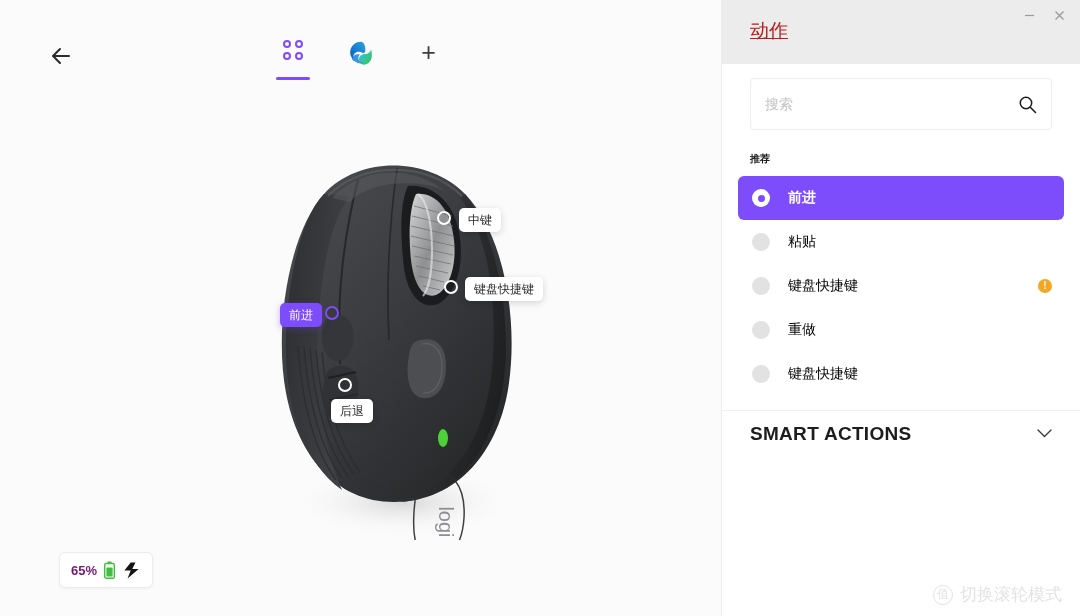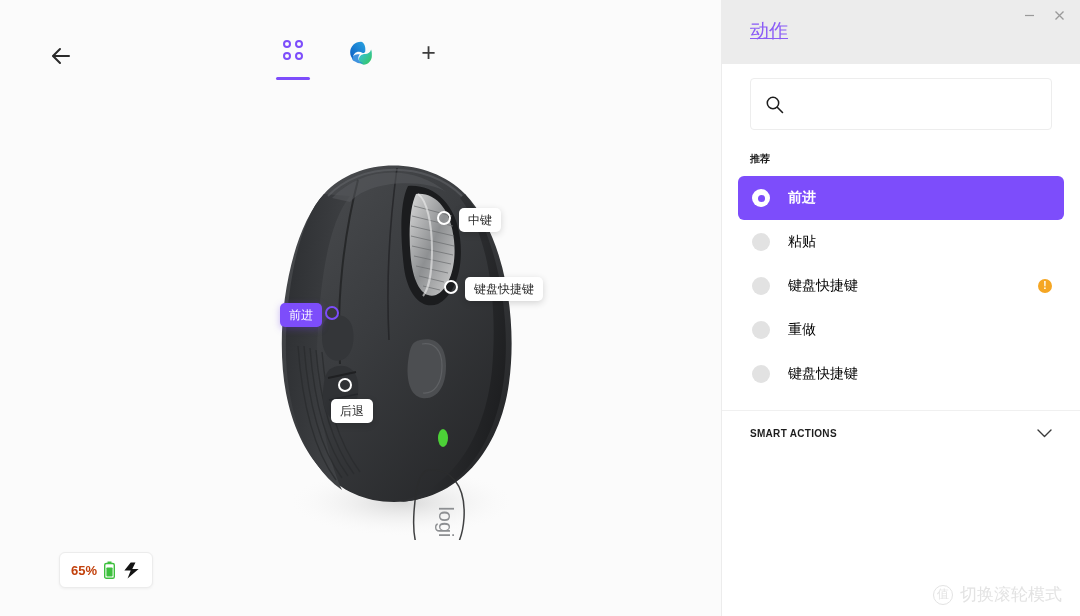--- a/index.html
+++ b/index.html
@@ -80,37 +80,37 @@
     position: absolute; left: 59px; top: 552px;
     height: 36px;
     display: flex; align-items: center; gap: 7px;
     background: #ffffff;
     border: 1px solid #ececec;
     border-radius: 6px;
     padding: 0 11px;
     box-shadow: 0 1px 3px rgba(0,0,0,0.05);
     cursor: pointer;
   }
-  .battery-pct { color: #c2410c; font-size: 13px; font-weight: 600; }
+  .battery-pct { color: #701a75; font-size: 13px; font-weight: 600; }
 
   
   .panel {
     position: relative;
     width: 359px; height: 616px;
     background: #ffffff;
     border-left: 1px solid #ececec;
     flex: 0 0 359px;
   }
   .panel-header {
     height: 64px; background: #ececec;
     position: relative;
   }
   .panel-title {
     position: absolute; left: 28px; top: 18px;
-    font-size: 19px; color: #8b5cf6; text-decoration: underline;
+    font-size: 19px; color: #b91c1c; text-decoration: underline;
   }
   .win-controls {
     position: absolute; right: 6px; top: 0;
     display: flex; align-items: center; height: 30px;
   }
   .win-btn {
     width: 30px; height: 30px;
     display: flex; align-items: center; justify-content: center;
     color: #9a9a9a; font-size: 13px; cursor: pointer;
   }
@@ -168,21 +168,21 @@
     cursor: pointer;
   }
   .collapse-row {
     height: 46px; margin: 0 0 0 0;
     padding: 0 28px;
     display: flex; align-items: center; justify-content: space-between;
     border-top: 1px solid #f0f0f0;
     cursor: pointer;
   }
   .collapse-row:first-of-type { margin-top: 13px; }
-  .collapse-title { font-size: 10px; font-weight: 700; color: #1d1d1d; letter-spacing: .3px; }
+  .collapse-title { font-size: 19px; font-weight: 700; color: #1d1d1d; letter-spacing: .3px; }
   .chev { color: #4a4a4a; }
 
   .watermark {
     position: absolute; right: 18px; bottom: 10px;
     display: flex; align-items: center; gap: 7px;
     color: #e3e3e3; font-size: 17px;
     pointer-events: none; user-select: none;
   }
   .wm-circle {
     width: 20px; height: 20px; border-radius: 50%;
@@ -368,20 +368,21 @@
         <div class="win-btn">
           <svg width="11" height="11" viewBox="0 0 11 11">
             <path d="M1.5 1.5 L9.5 9.5 M9.5 1.5 L1.5 9.5" stroke="#9a9a9a" stroke-width="1.3"></path>
           </svg>
         </div>
       </div>
     </div>
 
     <div class="search-area">
       <div class="search-box">
+        <input class="search-input" type="text" placeholder="搜索" style="">
         <svg width="19" height="19" viewBox="0 0 20 20">
           <circle cx="8.4" cy="8.4" r="6" fill="none" stroke="#1d1d1d" stroke-width="1.6"></circle>
           <path d="M12.9 12.9 L18.4 18.4" stroke="#1d1d1d" stroke-width="1.7" stroke-linecap="round"></path>
         </svg>
       </div>
     </div>
 
     <div class="section-label">推荐</div>
 
     <div class="action-list">

